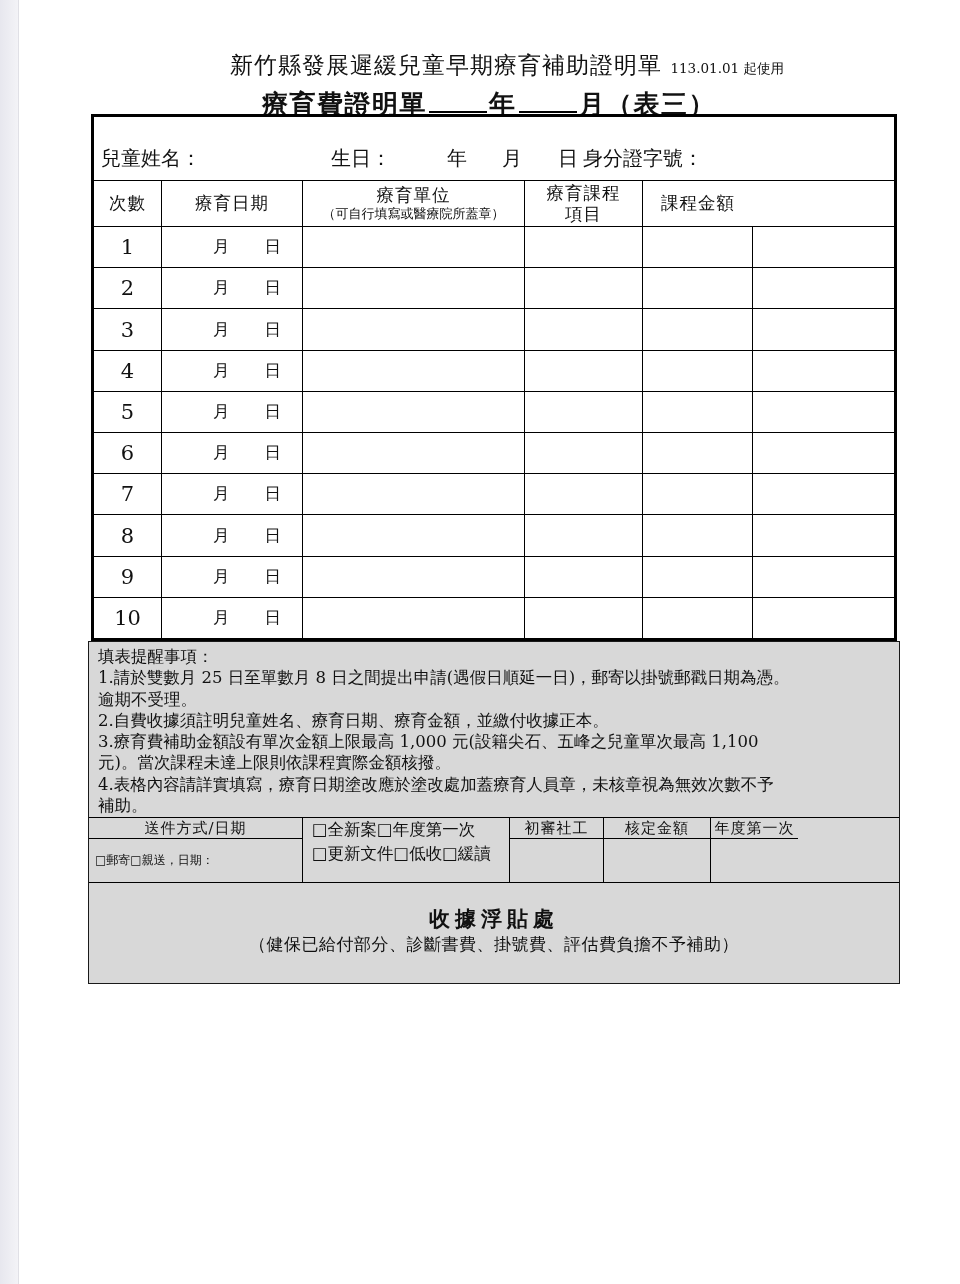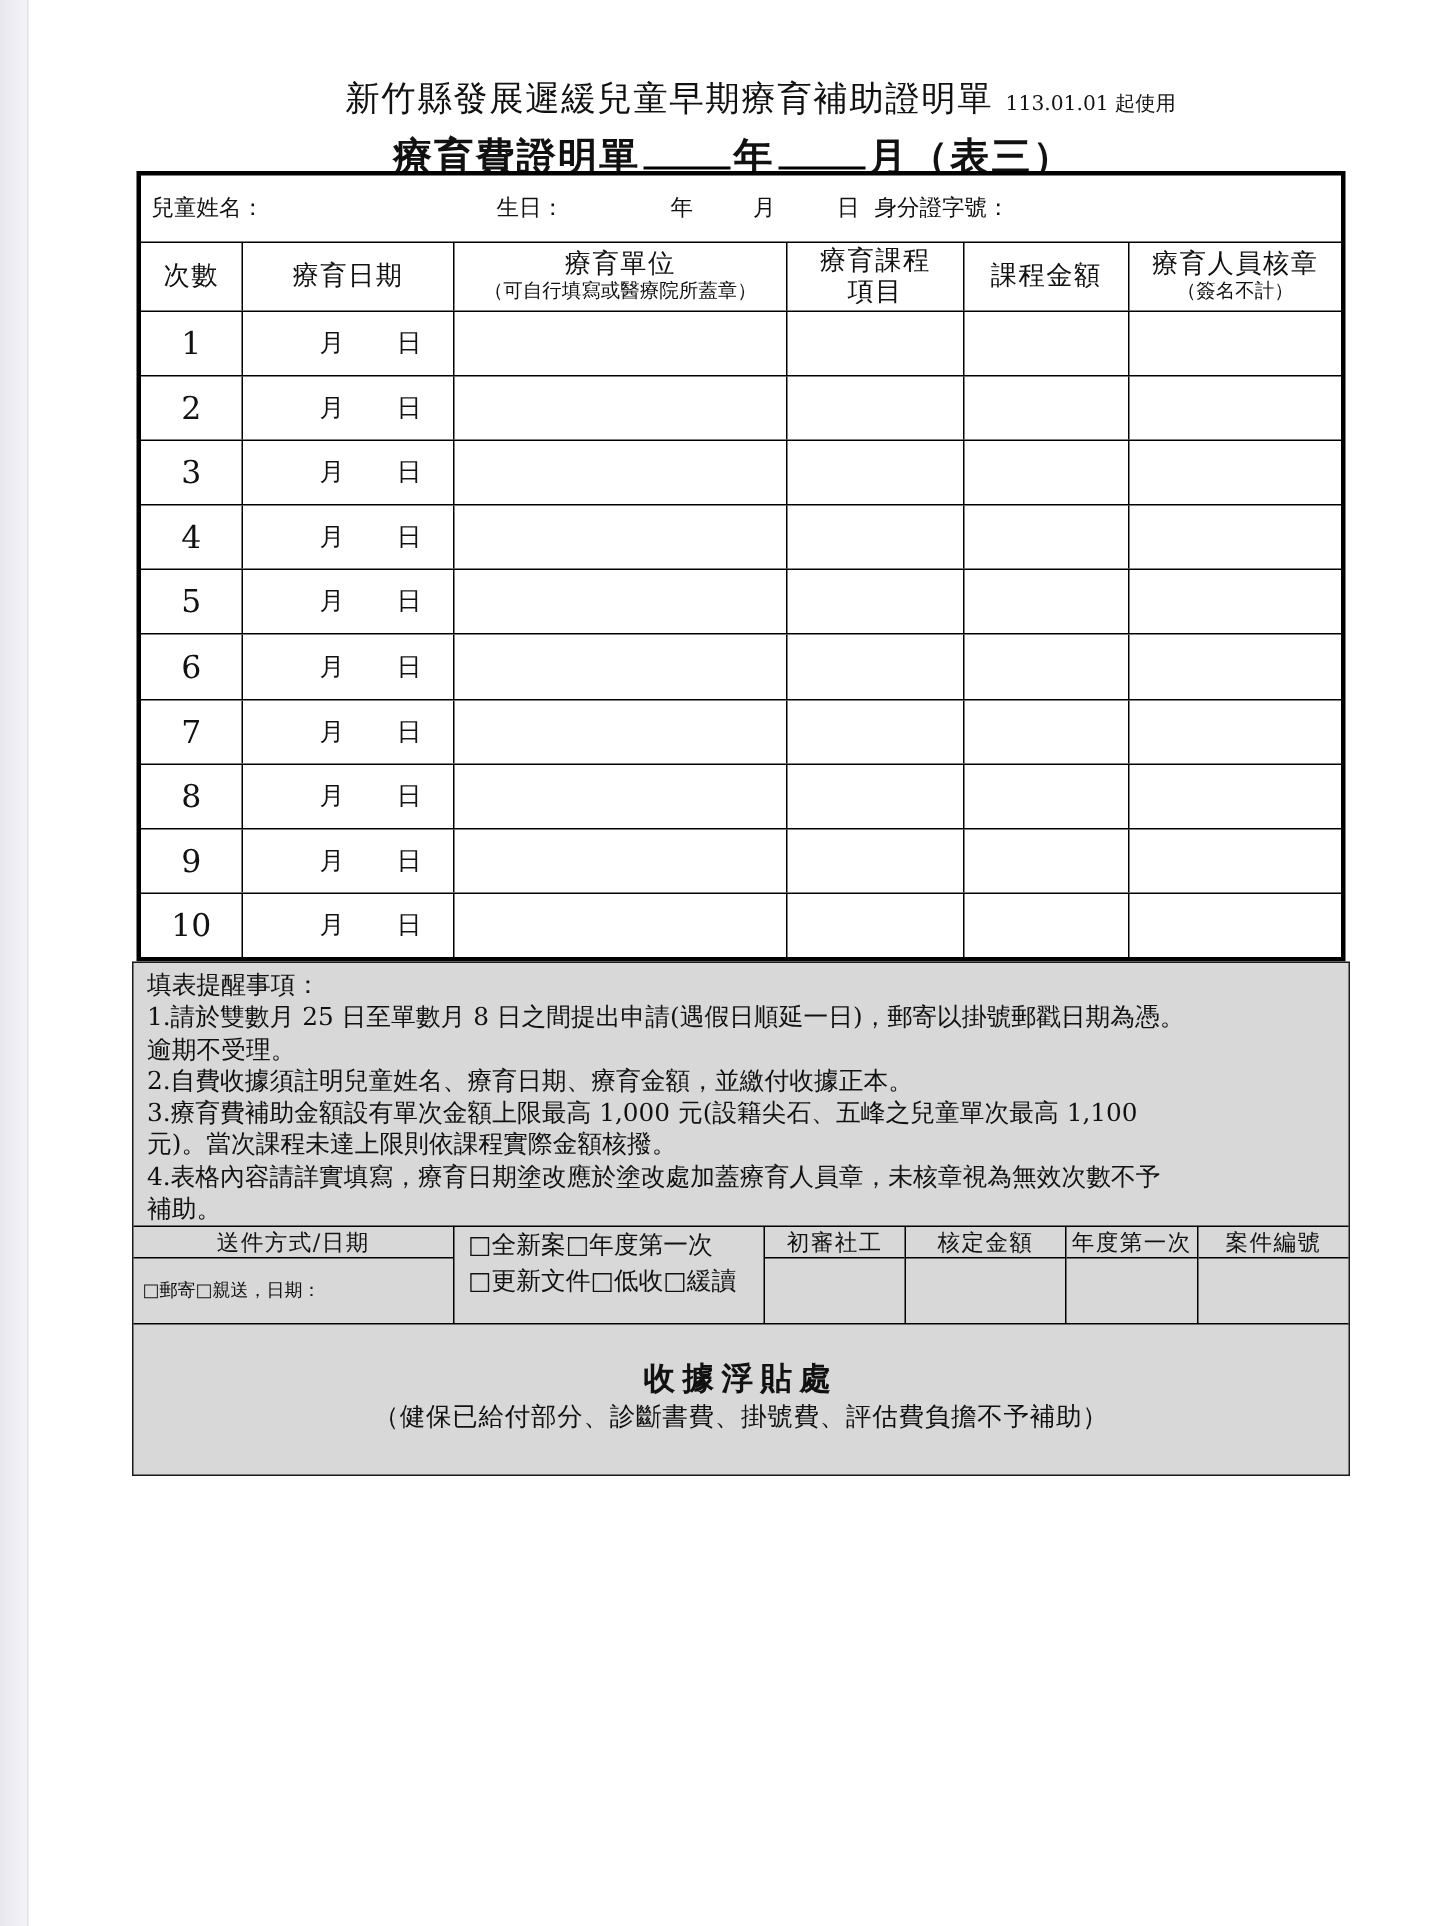--- a/index.html
+++ b/index.html
@@ -28,21 +28,21 @@
     border-bottom:2px solid #000;margin:0 2px;vertical-align:baseline;
   }
   
   .main-table{
     position:absolute;left:91px;top:114px;width:806px;height:527px;
     border:3px solid #000;box-sizing:border-box;
     display:flex;flex-direction:column;background:#fff;
   }
   .info-row{
     height:44px;flex:0 0 44px;border-bottom:1px solid #000;
-    position:relative;font-size:15px;
+    position:relative;font-size:20px;margin-top:19px;
   }
   .info-row span{position:absolute;top:50%;transform:translateY(-50%);white-space:nowrap;}
   .i-name{left:7px;}
   .i-birth{left:237px;}
   .i-year{left:353px;}
   .i-month{left:408px;}
   .i-day{left:464px;}
   .i-id{left:489px;}
   .grid6{display:grid;grid-template-columns:68px 141px 222px 118px 110px 1fr;}
   .header-row{
@@ -131,24 +131,20 @@
       <span>療育單位</span>
       <span class="sub">（可自行填寫或醫療院所蓋章）</span>
     </div>
     <div class="th">
       <span>療育課程</span>
       <span>項目</span>
     </div>
     <div class="th">
         <span>課程金額</span>
       </div>
-    <div class="th">
-      <span>療育人員核章</span>
-      <span class="sub">（簽名不計）</span>
-    </div>
   </div>
 
   <div class="tbody">
     <div class="tr grid6">
       <div class="td c-num">1</div>
       <div class="td c-date">
           <span>月</span>
           <span>日</span>
         </div>
       <div class="td"></div>
@@ -287,24 +283,20 @@
       <div class="a-body"></div>
     </div>
     <div class="a-col">
       <div class="a-head">核定金額</div>
       <div class="a-body"></div>
     </div>
     <div class="a-col">
       <div class="a-head">年度第一次</div>
       <div class="a-body"></div>
     </div>
-    <div class="a-col">
-      <div class="a-head">案件編號</div>
-      <div class="a-body"></div>
-    </div>
   </div>
 
   <div class="receipt">
     <div class="r-title">收據浮貼處</div>
     <div class="r-note">（健保已給付部分、診斷書費、掛號費、評估費負擔不予補助）</div>
   </div>
 
 </div>
 
 </body></html>

